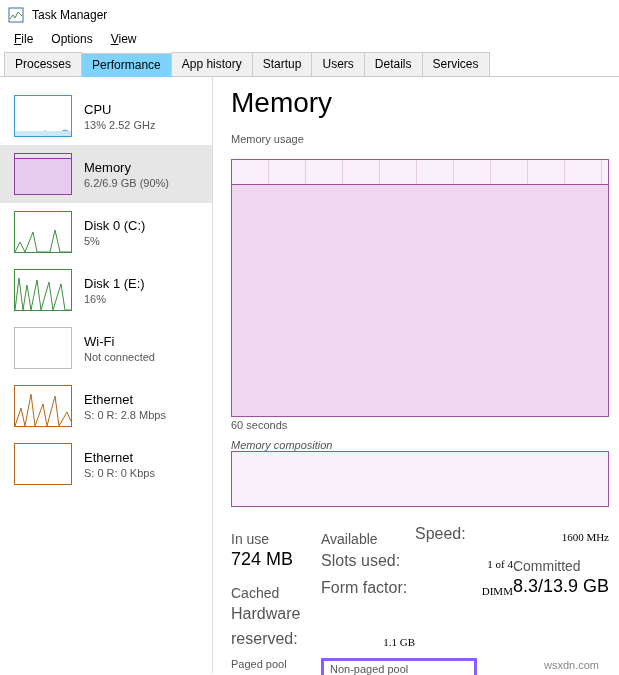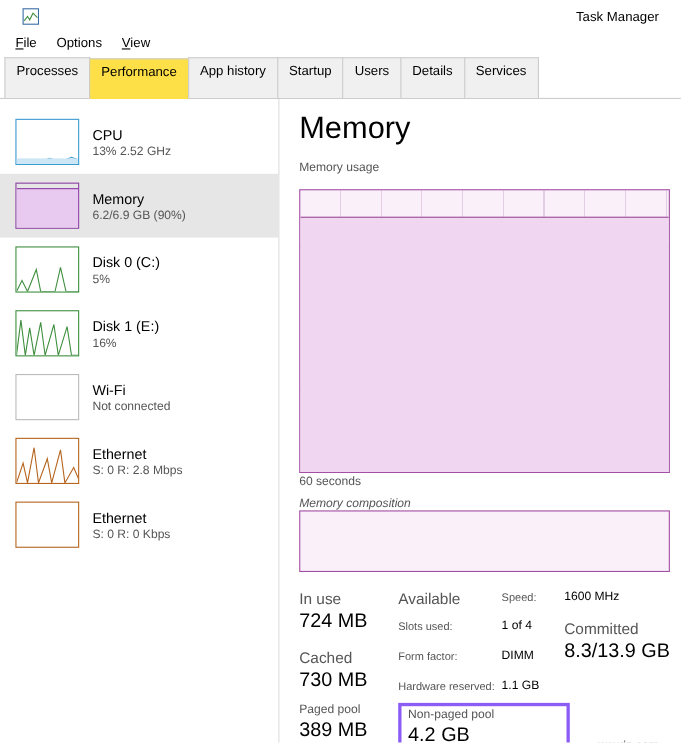--- a/index.html
+++ b/index.html
@@ -1,35 +1,35 @@
 <!DOCTYPE html>
 <html><head>
 <meta charset="utf-8">
 <style>
   * { box-sizing: border-box; margin: 0; padding: 0; font-family: "Segoe UI", Tahoma, sans-serif; }
   body { width: 619px; height: 675px; background: #fff; font-size: 12px; color: #000; overflow: hidden; }
 
   
-  .titlebar { height: 30px; display: flex; align-items: center; padding: 0 20px; gap: 8px; justify-content: space-between; }
+  .titlebar { height: 30px; display: flex; align-items: center; padding: 0 8px; gap: 8px; }
   .app-icon svg { display: block; }
   .title { font-size: 12px; }
 
   
   .menubar { height: 22px; display: flex; align-items: flex-start; padding: 0 6px; gap: 2px; }
   .menu-item { padding: 2px 8px; font-size: 12px; cursor: default; }
   .menu-item .ul { text-decoration: underline; }
 
   
   .tabs { display: flex; border-bottom: 1px solid #ccc; padding-left: 4px; }
-  .tab { padding: 4px 10px 18px; border: 1px solid #ccc; border-bottom: none; background: #f0f0f0; font-size: 12px; margin-right: -1px; position: relative; cursor: default; }
-  .tab.active { background: #fde047; top: 1px; padding-bottom: 5px; }
+  .tab { padding: 4px 10px 5px; border: 1px solid #ccc; border-bottom: none; background: #f0f0f0; font-size: 12px; margin-right: -1px; position: relative; cursor: default; }
+  .tab.active { background: #7dd3fc; top: 1px; padding-bottom: 5px; }
 
   
   .content { display: flex; height: calc(100% - 30px - 22px - 27px); }
-  .sidebar { width: 254px; border-right: 1px solid #ddd; padding-top: 10px; }
+  .sidebar { width: 213px; border-right: 1px solid #ddd; padding-top: 10px; }
   .detail { flex: 1; padding: 10px 10px 0 18px; position: relative; }
 
   
   .side-item { display: flex; gap: 12px; padding: 8px 4px 8px 14px; align-items: center; cursor: default; }
   .side-item.selected { background: #e6e6e6; }
   .thumb { width: 58px; height: 42px; border: 1px solid; position: relative; overflow: hidden; }
   .thumb .fill { position: absolute; bottom: 0; left: 0; right: 0; }
   .thumb .line { position: absolute; stroke-width: 1; fill: none; }
   .side-labels { display: flex; flex-direction: column; gap: 2px; }
   .side-name { font-size: 13px; }
@@ -50,22 +50,22 @@
   .axis-label { font-size: 11px; color: #555; margin-top: 2px; }
 
   .comp-label { font-size: 11px; color: #555; margin-top: 8px; font-style: italic; }
   .comp-chart { width: 100%; height: 56px; border: 1px solid #a34fa3; background: #f9f0fa; }
 
   
   .stats { display: grid; grid-template-columns: 90px 94px 1fr auto; column-gap: 0; margin-top: 14px; font-size: 12px; align-items: end; }
   .stat-label { color: #555; font-size: 14px; }
   .stat-val { font-size: 18px; padding-top: 2px; padding-bottom: 4px; }
   .big-val { font-size: 24px; }
-  .spec-label { color: #555; font-size: 10px; line-height: 1.6; }
-  .spec-val { font-size: 11px; line-height: 1.6; }
+  .spec-label { color: #555; font-size: 16px; line-height: 1.6; }
+  .spec-val { font-size: 11px; text-align: right; line-height: 1.6; font-family: Liberation Serif, serif; }
 
   .pool-row { display: grid; grid-template-columns: 90px 156px; margin-top: 6px; }
   .pool-lbl { color: #555; font-size: 11px; }
   .pool-val { font-size: 18px; padding-top: 2px; }
   .nonpaged-box { border: 3px solid #8b5cf6; padding: 2px 6px 12px 6px; }
 
   .watermark { position: absolute; bottom: 2px; right: 20px; color: #888; font-size: 11px; }
 </style>
 </head>
 <body>
@@ -198,21 +198,20 @@
       <div class="stat-val">724 MB</div>
       <div class="spec-label">Slots used:</div>
       <div class="spec-val">1 of 4</div>
 
       <div class="stat-label">Committed</div>
       <div class="stat-label">Cached</div>
       <div class="spec-label">Form factor:</div>
       <div class="spec-val">DIMM</div>
 
       <div class="stat-val">8.3/13.9 GB</div>
-      <div class="stat-val">730 MB</div>
       <div class="spec-label">Hardware reserved:</div>
       <div class="spec-val">1.1 GB</div>
     </div>
 
     <div class="pool-row">
       <div>
         <div class="pool-lbl">Paged pool</div>
         <div class="pool-val">389 MB</div>
       </div>
       <div class="nonpaged-box">

